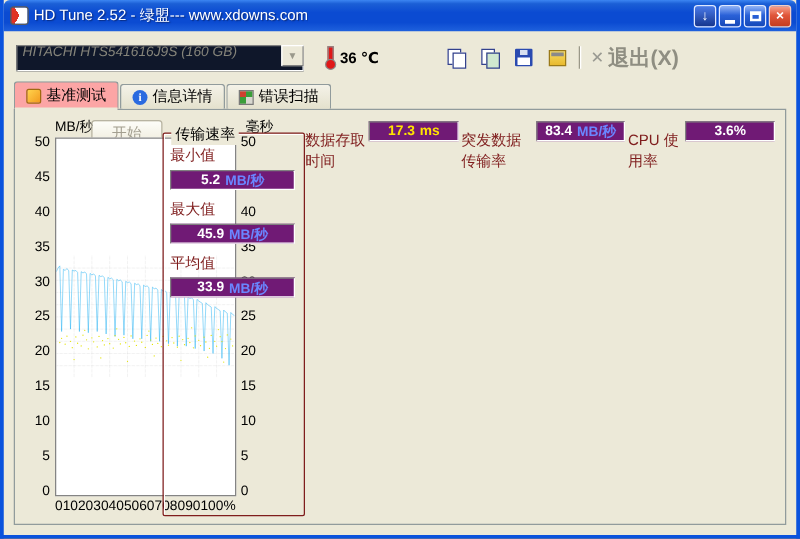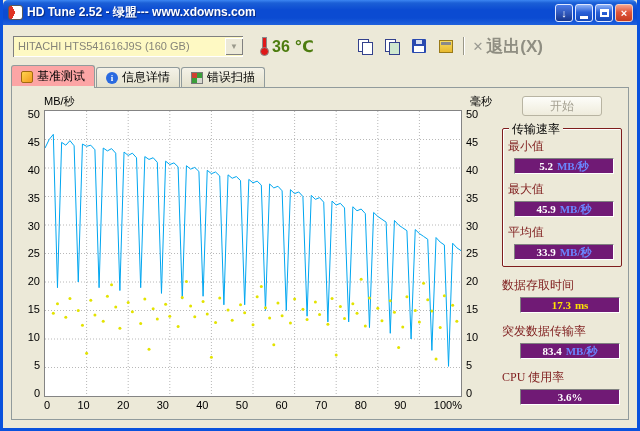--- a/index.html
+++ b/index.html
@@ -6,40 +6,40 @@
   *{box-sizing:border-box;}
   body{font-family:"Liberation Sans","DejaVu Sans",sans-serif;}
   .window{width:640px;height:431px;display:flex;flex-direction:column;background:#ece9d8;
     border:3px solid #0a52dd;border-top:none;position:relative;}
   
   .titlebar{height:25px;flex:0 0 25px;display:flex;align-items:center;padding:0 4px;
     background:linear-gradient(180deg,#3c86f2 0%,#1b5fd6 12%,#0b4bd2 40%,#0b4bd2 72%,#1f61dd 100%);
     border-radius:5px 5px 0 0;}
   .app-icon{width:15px;height:15px;margin:0 4px 0 1px;border-radius:3px;border:1px solid #5a5a5a;
     background:conic-gradient(from 210deg,#e03424 0 120deg,#ffffff 120deg 360deg);}
-  .title-text{color:#fff;font-weight:bold;font-size:12px;text-shadow:1px 1px 1px #0a2a7a;white-space:nowrap;overflow:hidden;}
+  .title-text{color:#fff;font-weight:normal;font-size:12px;text-shadow:1px 1px 1px #0a2a7a;white-space:nowrap;overflow:hidden;}
   .tb-btns{margin-left:auto;display:flex;gap:2px;}
   .tb-btn{width:18px;height:18px;border-radius:3px;border:1px solid #dfe8ff;display:flex;align-items:center;justify-content:center;
     color:#fff;font-size:11px;font-weight:bold;cursor:default;}
   .tb-btn.dl{background:linear-gradient(180deg,#4a7ae8,#16368f);}
   .tb-btn.blue{background:linear-gradient(180deg,#8fb2f6,#2a61d8 45%,#1548b8);}
   .tb-btn.close{background:linear-gradient(180deg,#f8a28c,#e0563a 45%,#c63c20);border-color:#f4cfc2;}
   .glyph-min{display:block;width:8px;height:3px;background:#fff;margin-top:9px;}
   .glyph-max{display:block;width:9px;height:8px;border:2px solid #fff;border-top-width:3px;}
   
   .toolbar{flex:0 0 40px;display:flex;align-items:center;padding:6px 10px 4px;gap:10px;}
-  .combo{width:230px;height:21px;display:flex;align-items:center;background:#fef9c3;padding-left:5px;
-    box-shadow:inset 1px 1px 0 #808080,inset -1px -1px 0 #fff;color:#85847a;font-size:11px;white-space:nowrap;overflow:hidden;}
+  .combo{width:230px;height:21px;display:flex;align-items:flex-start;background:#0f172a;padding-left:5px;
+    box-shadow:inset 1px 1px 0 #808080,inset -1px -1px 0 #fff;color:#85847a;font-size:11px;white-space:nowrap;overflow:hidden;font-style:italic;}
   .combo-btn{margin-left:auto;width:18px;height:17px;background:#ece9d8;display:flex;align-items:center;justify-content:center;
     box-shadow:inset 1px 1px 0 #fff,inset -1px -1px 0 #808080;color:#9a998c;font-size:8px;}
   .temp-wrap{display:flex;align-items:center;gap:4px;margin-left:6px;}
   .ic-thermo{width:9px;height:19px;position:relative;}
   .ic-thermo::before{content:"";position:absolute;left:3px;top:0;width:3px;height:13px;background:#e01818;border:1px solid #8a8a8a;border-bottom:none;}
   .ic-thermo::after{content:"";position:absolute;left:1px;bottom:0;width:7px;height:7px;border-radius:50%;background:#e01818;border:1px solid #8a8a8a;}
-  .temp-label{font-size:16px;font-weight:bold;color:#4d7c0f;}
+  .temp-label{font-size:12px;font-weight:bold;color:#000000;}
   .tool-icons{margin-left:auto;display:flex;align-items:center;gap:7px;}
   .icon-btn{width:20px;height:19px;display:flex;align-items:center;justify-content:center;cursor:default;}
   .ic-copy{width:15px;height:15px;position:relative;}
   .ic-copy::before,.ic-copy::after{content:"";position:absolute;width:9px;height:11px;background:#fff;border:1px solid #33418c;}
   .ic-copy::before{left:0;top:0;}
   .ic-copy::after{left:4px;top:3px;}
   .ic-copy.tint::after{background:#cfe8cf;}
   .ic-save{width:14px;height:14px;background:#2a4ab0;border-radius:1px;position:relative;}
   .ic-save::before{content:"";position:absolute;left:4px;top:1px;width:6px;height:4px;background:#d8e0f0;}
   .ic-save::after{content:"";position:absolute;left:2px;bottom:1px;width:10px;height:6px;background:#fff;}
@@ -68,21 +68,21 @@
   .chart-wrap{flex:1 1 auto;display:grid;grid-template-columns:26px 1fr 30px;grid-template-rows:16px 1fr 16px;min-width:0;}
   .axis-top{grid-column:1/4;display:flex;justify-content:space-between;padding-left:26px;font-size:11px;color:#000;align-items:flex-start;}
   .yticks{display:flex;flex-direction:column;justify-content:space-between;font-size:11px;color:#000;}
   .yticks.left{grid-column:1;grid-row:2;align-items:flex-end;padding-right:4px;}
   .yticks.right{grid-column:3;grid-row:2;align-items:flex-start;padding-left:4px;}
   .yticks span{line-height:8px;}
   .plot{grid-column:2;grid-row:2;border:1px solid #848484;background:#fff;position:relative;min-width:0;min-height:0;}
   .plot svg{display:block;width:100%;height:100%;}
   .xticks{grid-column:2;grid-row:3;display:flex;justify-content:space-between;font-size:11px;color:#000;padding-top:2px;}
   
-  .side-panel{flex:0 0 132px;padding:0 2px 0 10px;display:flex;flex-direction:column;font-family:Liberation Serif, serif;}
+  .side-panel{flex:0 0 132px;padding:0 2px 0 10px;display:flex;flex-direction:row;}
   .start-btn{width:80px;height:20px;margin:2px auto 0;background:linear-gradient(180deg,#fdfdf9,#efecdc);
     border:1px solid #b8b4a2;border-radius:3px;color:#a39f90;font-size:12px;text-align:center;line-height:18px;cursor:default;}
   .groupbox{margin-top:12px;border:1px solid #7f1d1d;border-radius:2px;padding:2px 5px 6px;position:relative;box-shadow:1px 1px 0 #fff inset;}
   .groupbox-title{position:absolute;top:-8px;left:6px;background:#ece9d8;padding:0 3px;font-size:12px;color:#000;}
   .stat-label{font-size:12px;color:#7f1d1d;margin-top:7px;}
   .vbox{width:100px;height:16px;margin:3px 2px 0 auto;background:#701a75;display:flex;align-items:center;justify-content:center;gap:4px;
     border-top:1px solid #808080;border-left:1px solid #808080;border-bottom:1px solid #fff;border-right:1px solid #fff;
     font-size:11px;font-weight:bold;}
   .vbox .num{color:#fff;}
   .vbox .unit{color:#6a86ff;}

